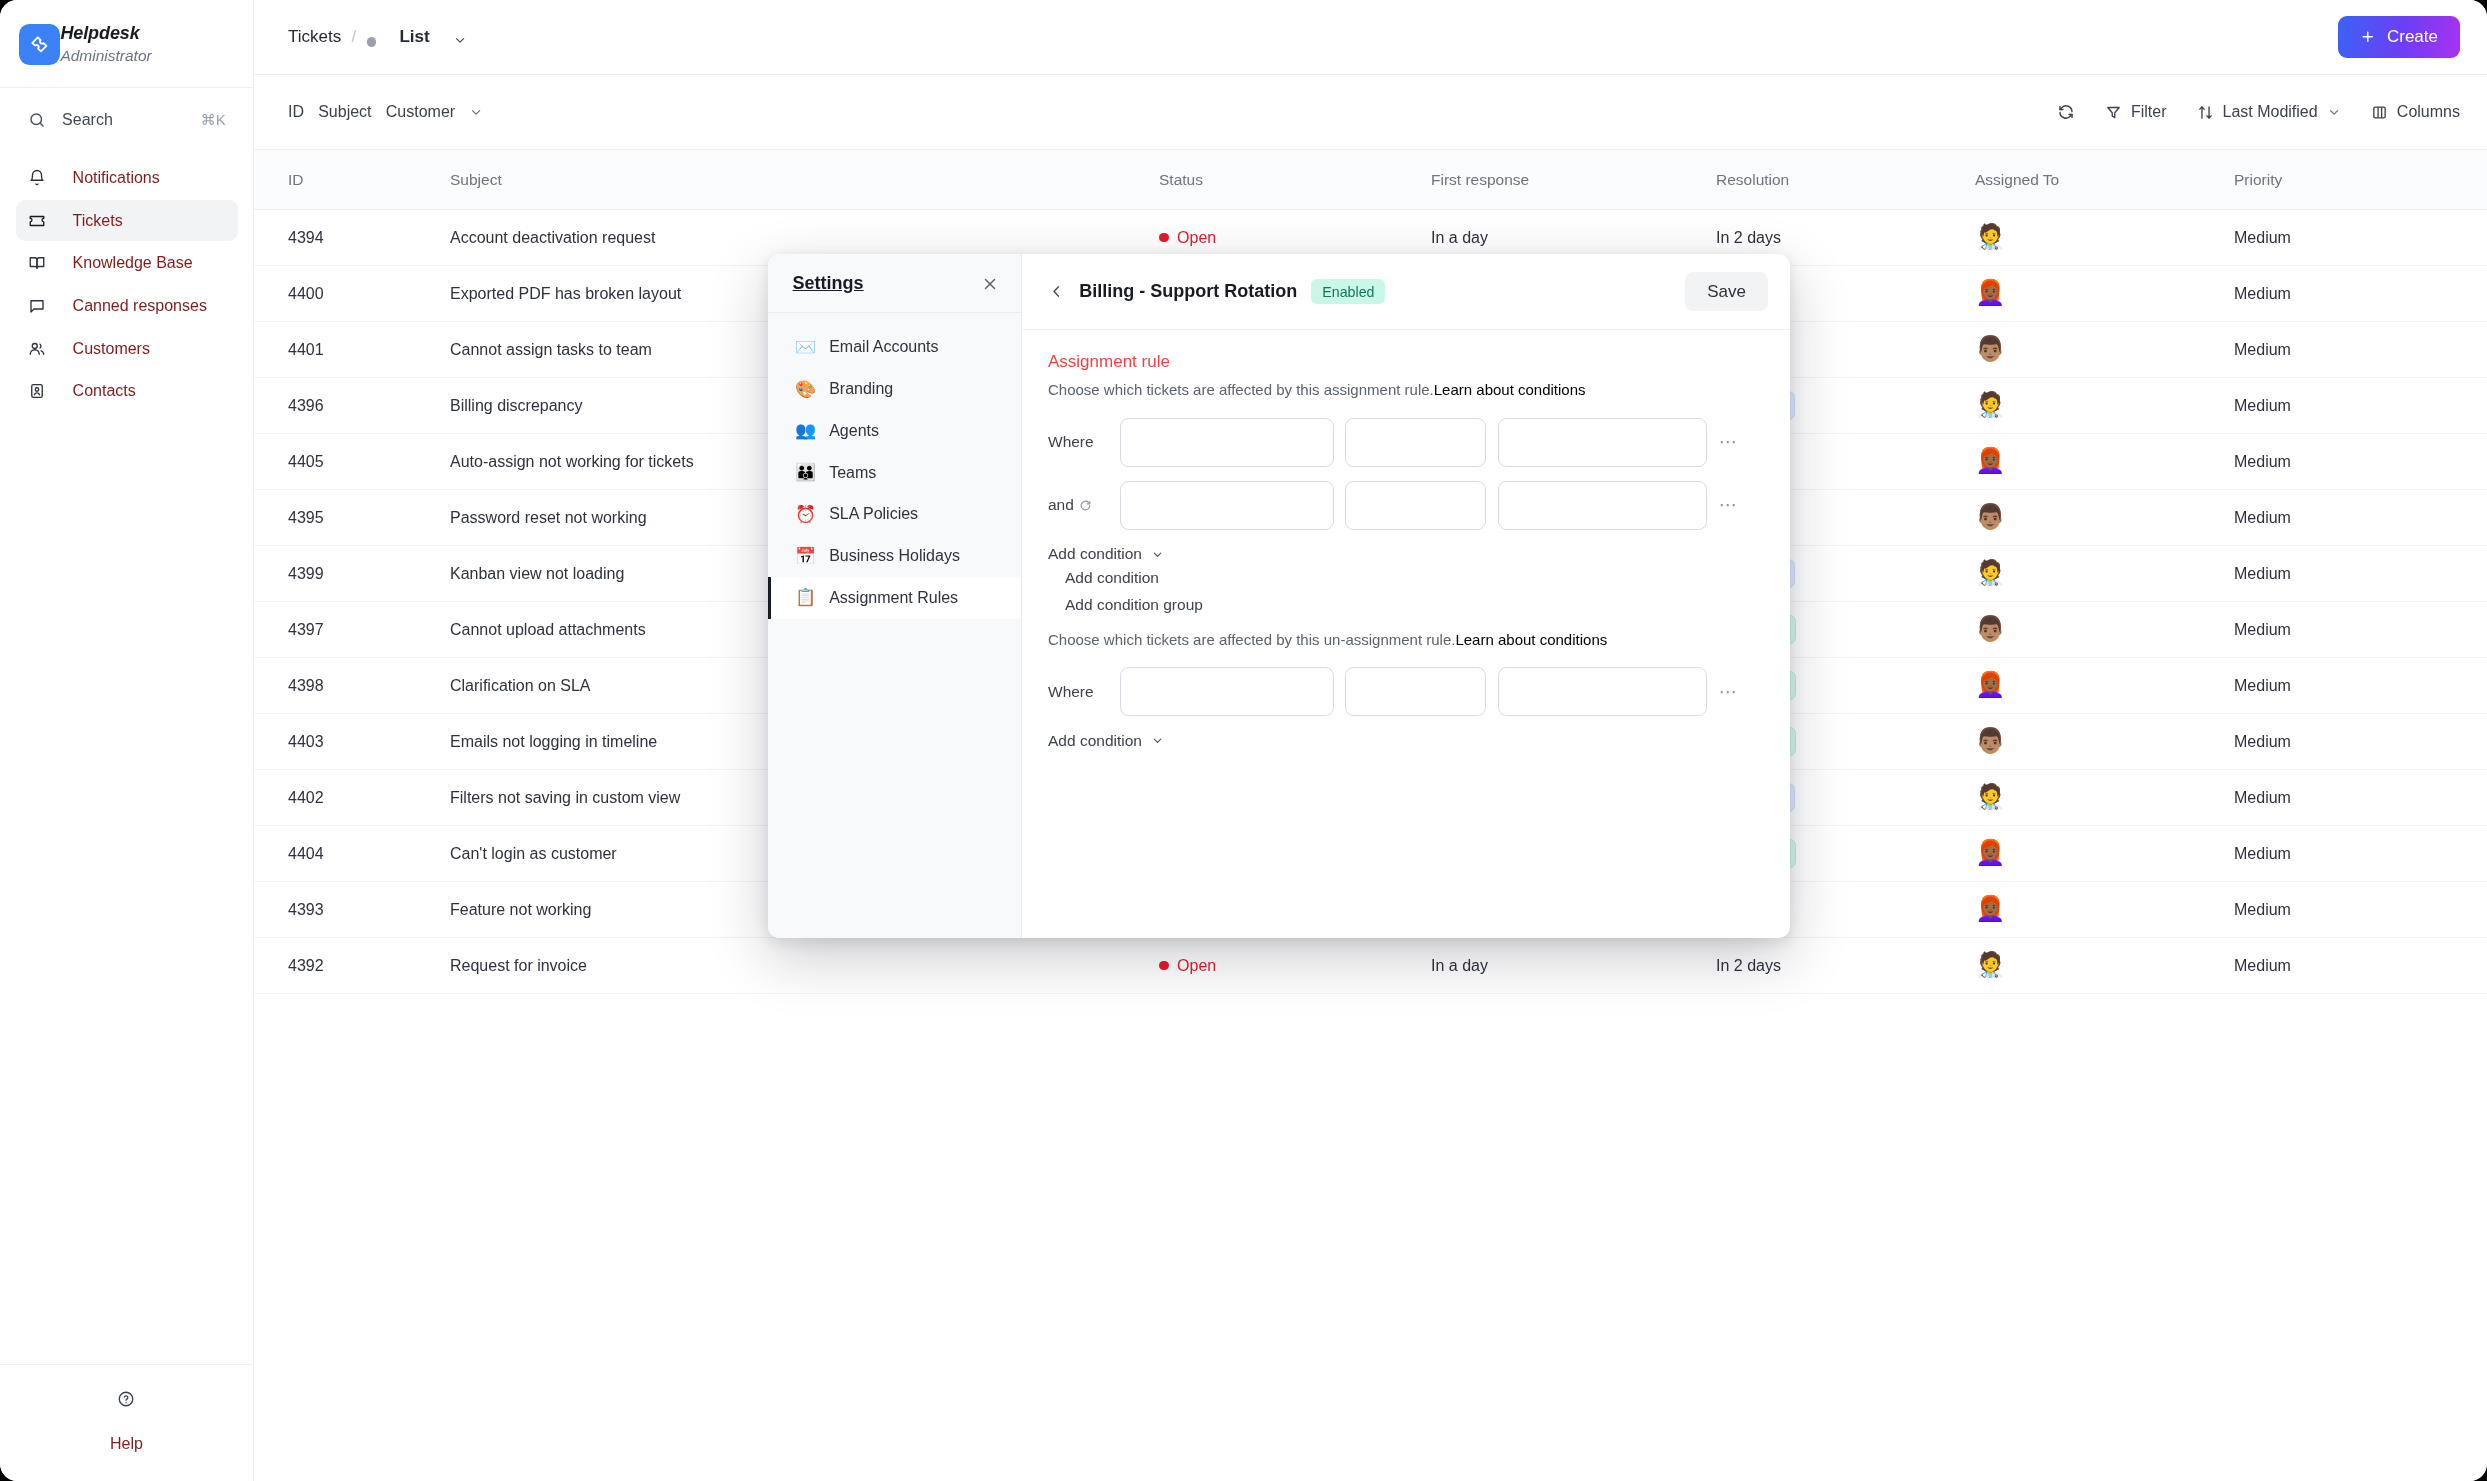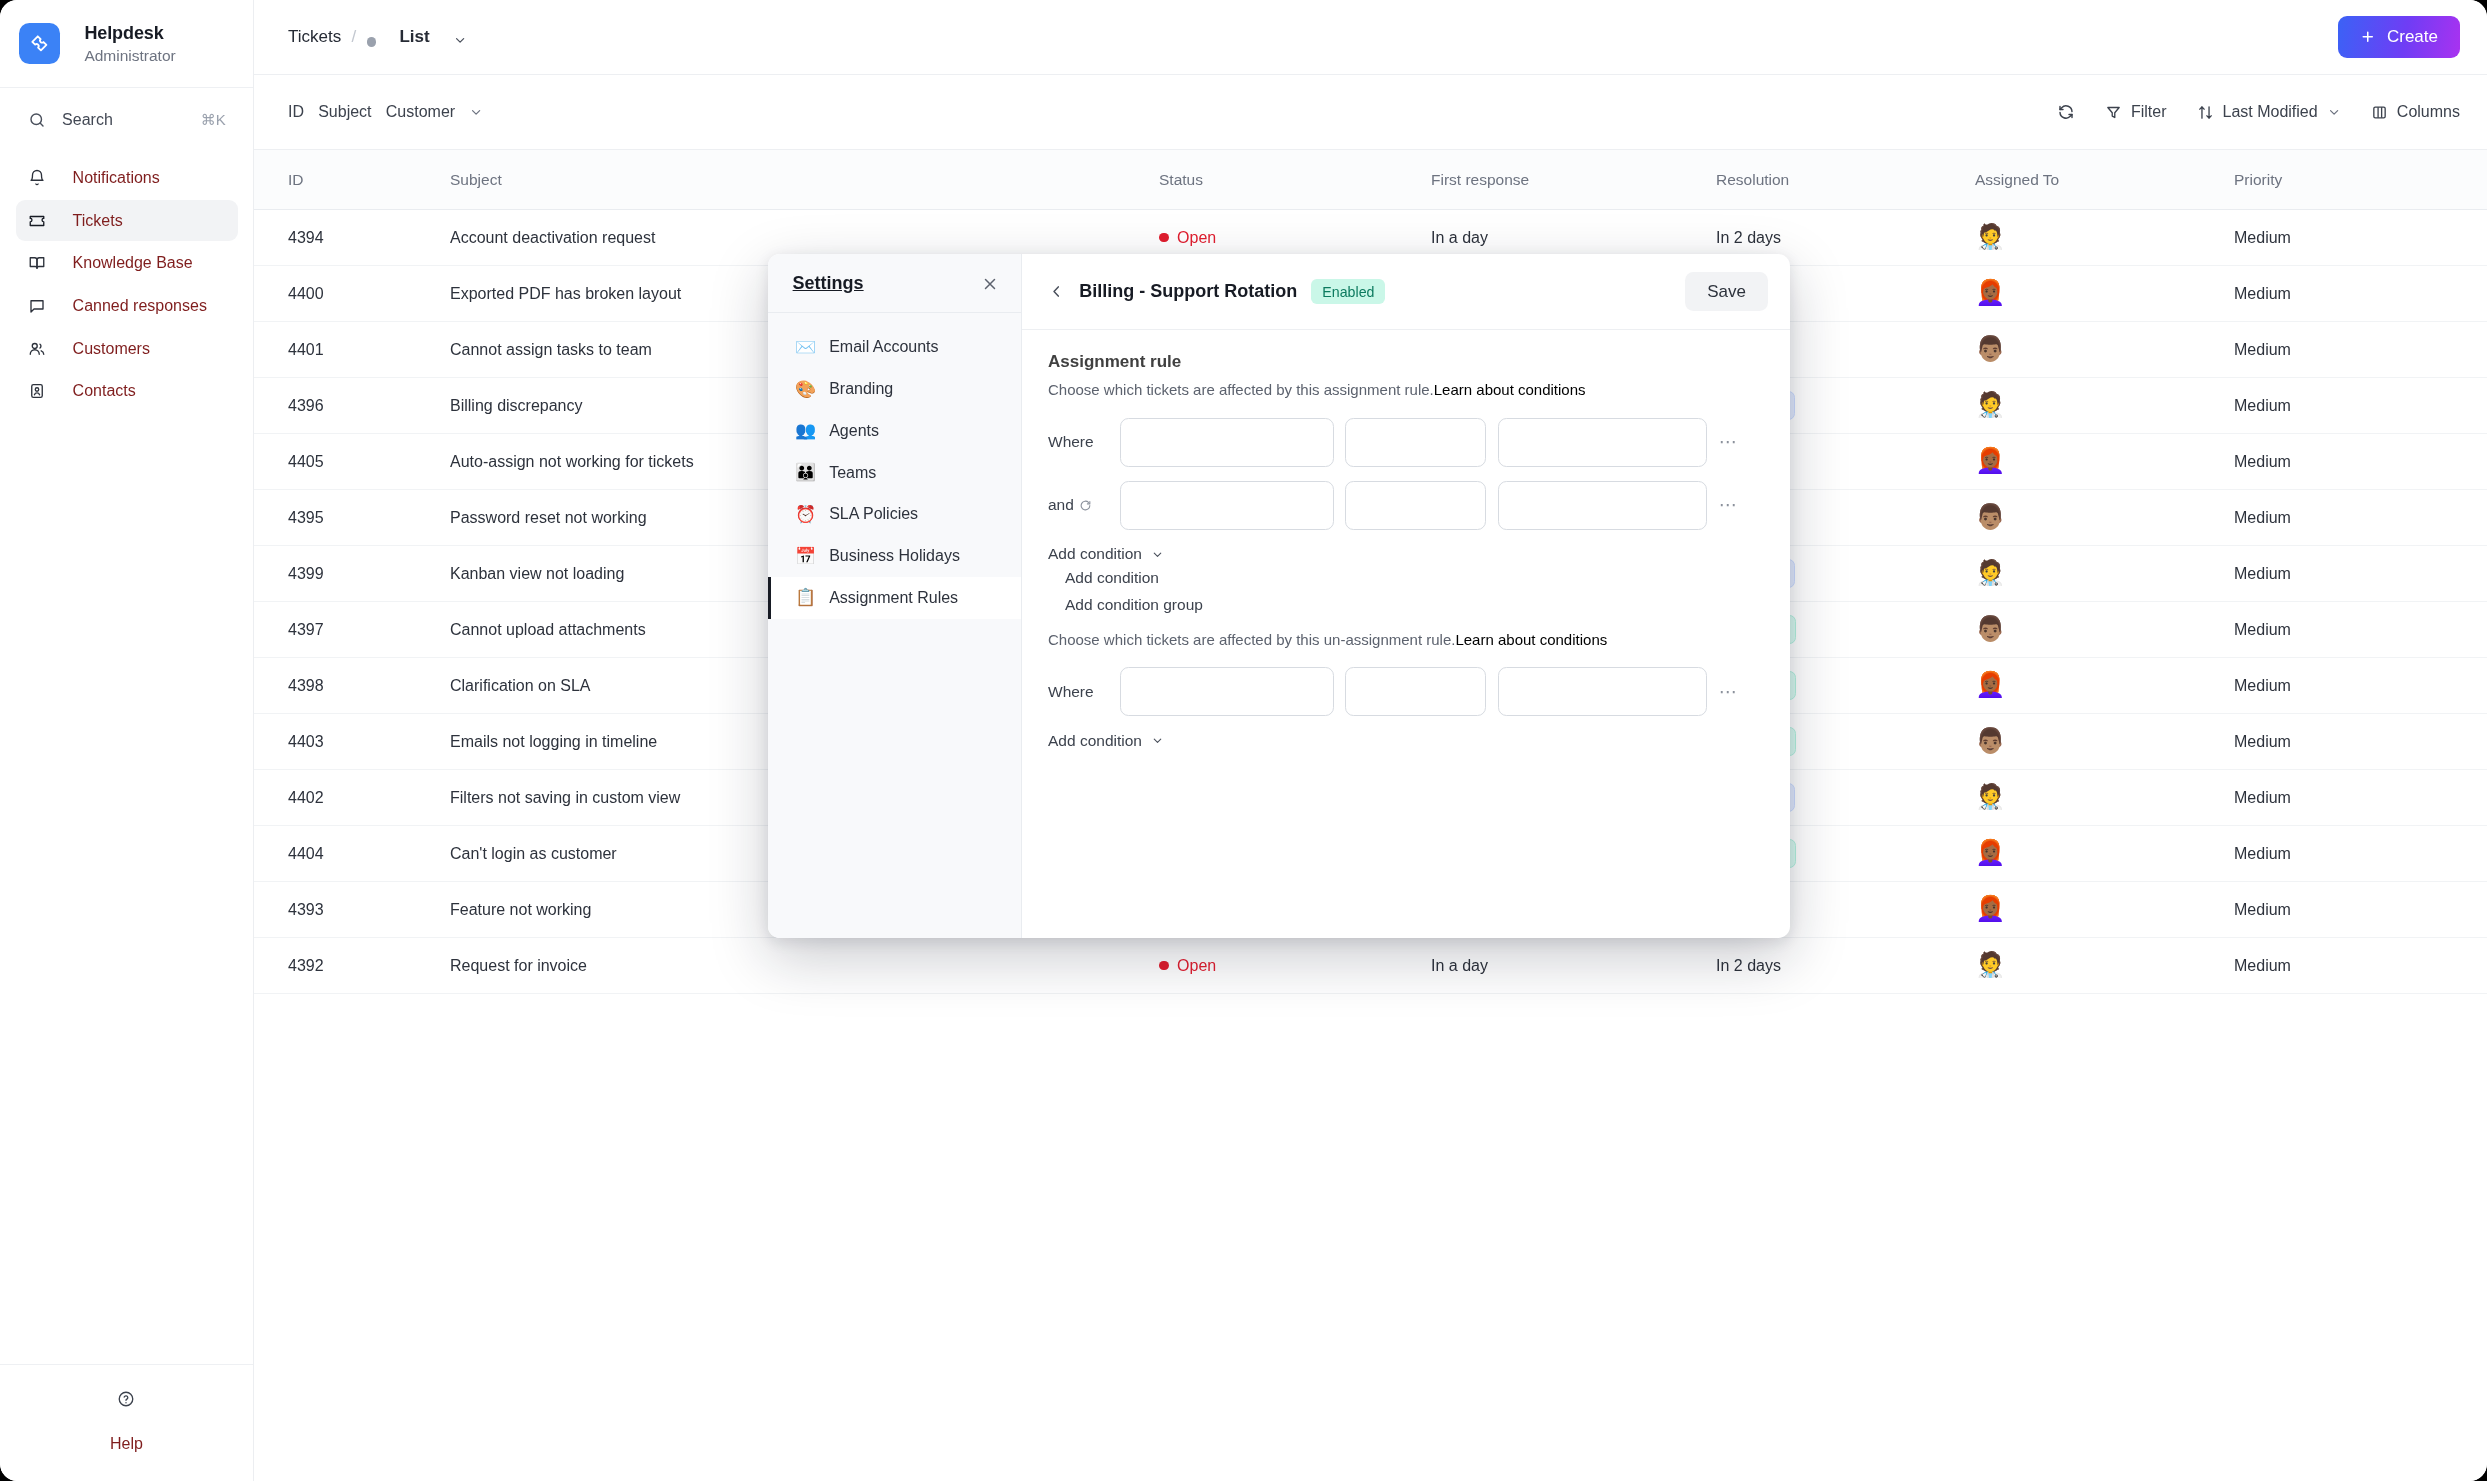--- a/index.html
+++ b/index.html
@@ -19,23 +19,24 @@
 
   
   .sidebar {
     width: 254px; flex: 0 0 254px;
     background: #ffffff;
     border-right: 1.3px solid #eceef1;
     display: flex; flex-direction: column;
     border-radius: 17px 0 0 17px;
   }
   .brand {
-    display: flex; align-items: center; gap: 24px;
+    display: flex; align-items: flex-end; gap: 0;
     padding: 23px 19.4px 22px 19.4px;
     border-bottom: 1.3px solid #eef0f3;
+    font-style: italic;
   }
   .brand-logo {
     width: 41px; height: 41px; flex: 0 0 41px;
     background: #3b82f6; border-radius: 10.4px;
     display: flex; align-items: center; justify-content: center;
   }
   .brand-text { display: flex; flex-direction: column; gap: 2.6px; }
   .brand-title { font-size: 18px; font-weight: 700; color: #171b24; letter-spacing: -0.1px; }
   .brand-sub { font-size: 15.5px; color: #6d7380; }
 
@@ -175,21 +176,21 @@
   .m-back { font-size: 19.4px; color: #4a505c; cursor: pointer; line-height: 1; }
   .m-rule-title { font-size: 18px; font-weight: 700; color: #171b24; }
   .m-chip { background: #caf7e8; color: #0d7a5f; font-size: 14.2px; padding: 4.5px 11px; border-radius: 5.8px; }
   .m-head-spacer { flex: 1; }
   .m-save {
     background: #f2f3f5; border: none; cursor: pointer;
     font-family: inherit; font-size: 17px; color: #2d323c;
     padding: 9.7px 22px; border-radius: 8.4px;
   }
   .m-body { flex: 1; padding: 22px 26px; overflow: hidden; }
-  .sec-title { font-size: 17px; font-weight: 700; color: #404040; margin-bottom: 9px; }
+  .sec-title { font-size: 17px; font-weight: 400; color: #ef4444; margin-bottom: 9px; }
   .sec-desc { font-size: 15px; color: #5c626e; margin-bottom: 19.4px; }
   .sec-desc a { color: #000000; text-decoration: none; }
   .cond-row { display: flex; align-items: center; gap: 11.7px; margin-bottom: 14.2px; }
   .cond-label { width: 60px; flex: 0 0 60px; font-size: 15.5px; color: #3c424d; display: flex; align-items: center; gap: 5.2px; }
   .cond-in {
     height: 49px; border: 1.3px solid #d7dbe1; border-radius: 8.4px;
     background: #fff; font-family: inherit; font-size: 15.5px; padding: 0 11.7px; color:#2d323c;
   }
   .in-a { width: 214px; flex: 0 0 214px; }
   .in-b { width: 141px; flex: 0 0 141px; }

